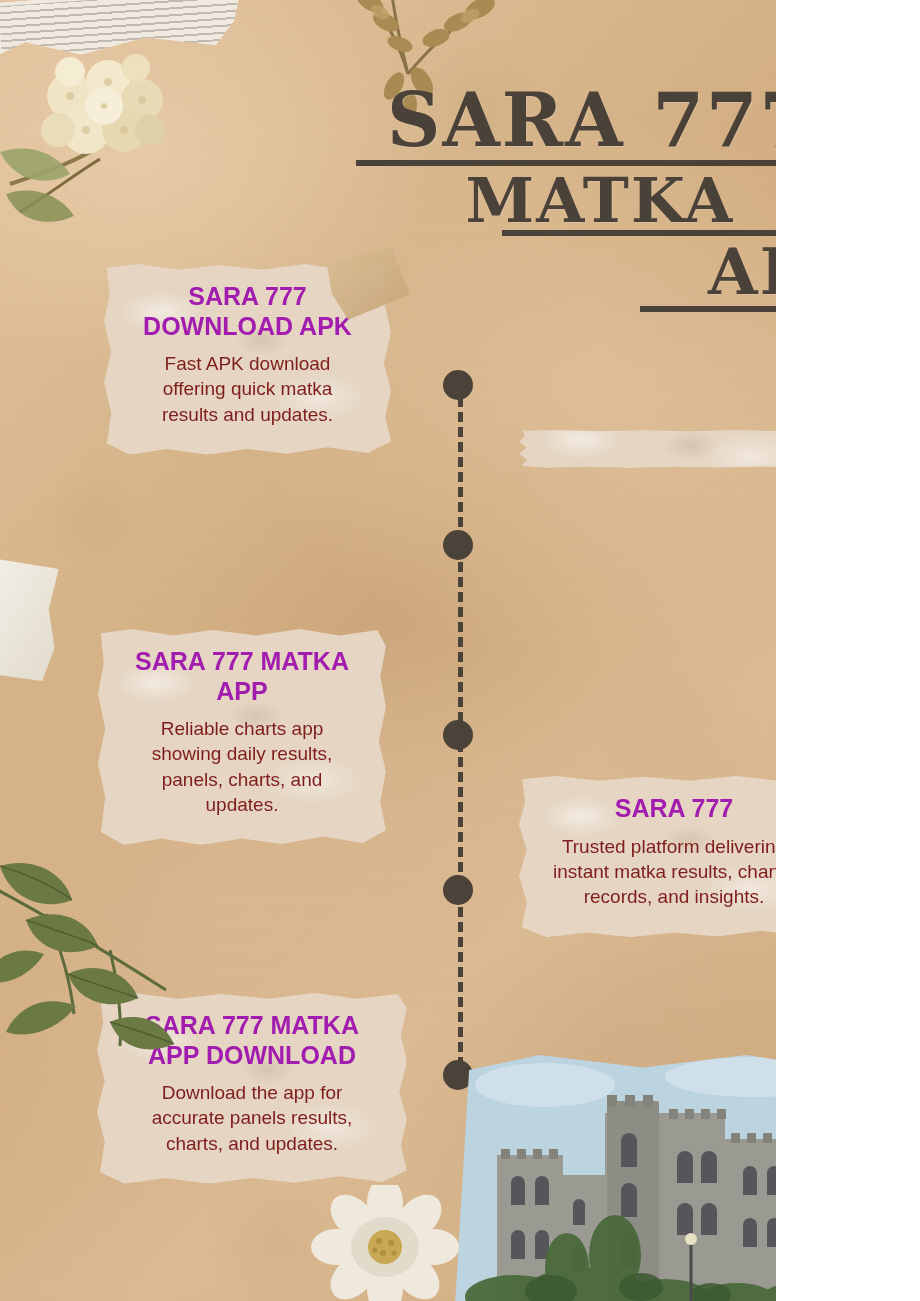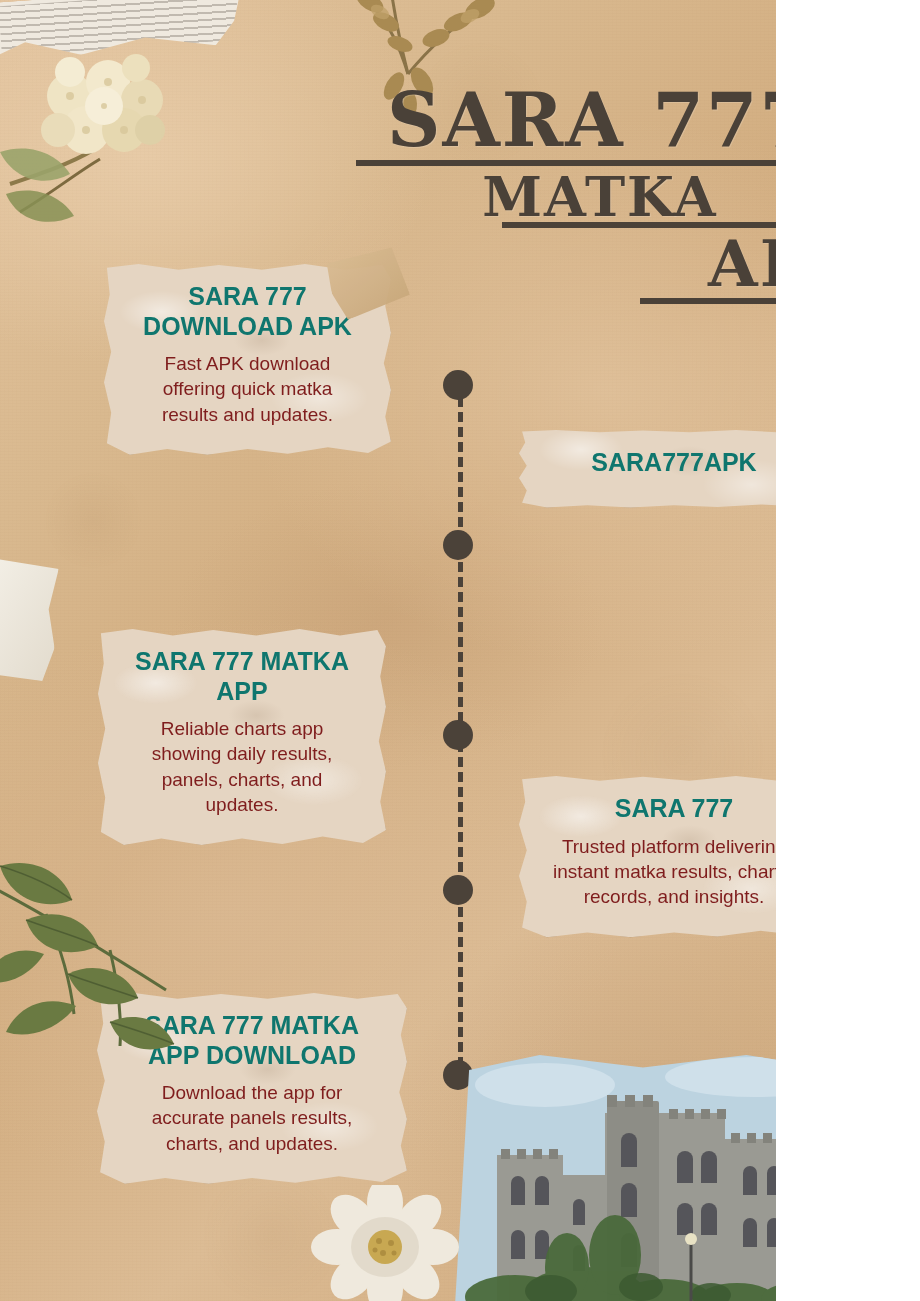--- a/index.html
+++ b/index.html
@@ -60,21 +60,21 @@
   }
   .title-line {
     font-family: "DejaVu Serif", serif;
     font-weight: bold;
     color: #4a4138;
     letter-spacing: 2px;
     line-height: 0.94;
     text-shadow: 1px 1px 0 rgba(255,255,255,0.15);
   }
   .title-l1 { font-size: 74px; }
-  .title-l2 { font-size: 54px; }
+  .title-l2 { font-size: 62px; }
   .title-l3 { font-size: 64px; }
   .rule {
     height: 6px;
     background: #4a4138;
     margin: 4px auto 6px auto;
   }
   .rule.r1 { width: 488px; }
   .rule.r2-bot { width: 350px; margin-top: 0px; }
   .rule.r3 { width: 200px; }
 
@@ -124,21 +124,21 @@
       radial-gradient(ellipse 70px 36px at 75% 70%, rgba(255,255,255,.42), rgba(255,255,255,0) 70%),
       radial-gradient(ellipse 40px 22px at 55% 40%, rgba(200,180,158,.5), rgba(255,255,255,0) 70%);
     pointer-events: none;
   }
   .card-inner { position: relative; z-index: 2; }
   .card h3 {
     margin: 0 0 10px 0;
     font-size: 25px;
     font-weight: bold;
     line-height: 1.18;
-    color: #0f766e;
+    color: #a21caf;
   }
   .card p {
     margin: 8px;
     font-size: 19px;
     line-height: 1.33;
     color: #7f1d1d;
   }
   .center { text-align: center; }
 
   
@@ -541,21 +541,20 @@
 
   <div class="card torn center" id="card1">
     <div class="card-inner">
       <h3>SARA 777 DOWNLOAD APK</h3>
       <p>Fast APK download offering quick matka results and updates.</p>
     </div>
   </div>
 
   <div class="card torn center" id="card2">
     <div class="card-inner">
-      <h3>SARA777APK</h3>
     </div>
   </div>
 
   <div class="card torn center" id="card3">
     <div class="card-inner">
       <h3>SARA 777 MATKA APP</h3>
       <p>Reliable charts app showing daily results, panels, charts, and updates.</p>
     </div>
   </div>
 

